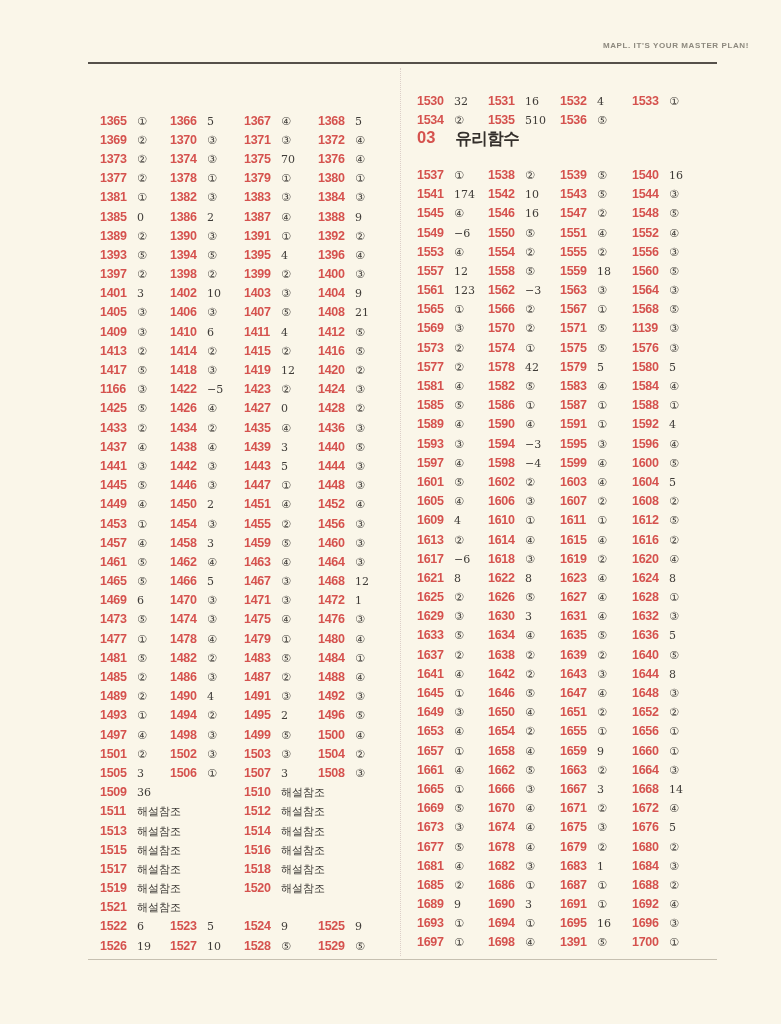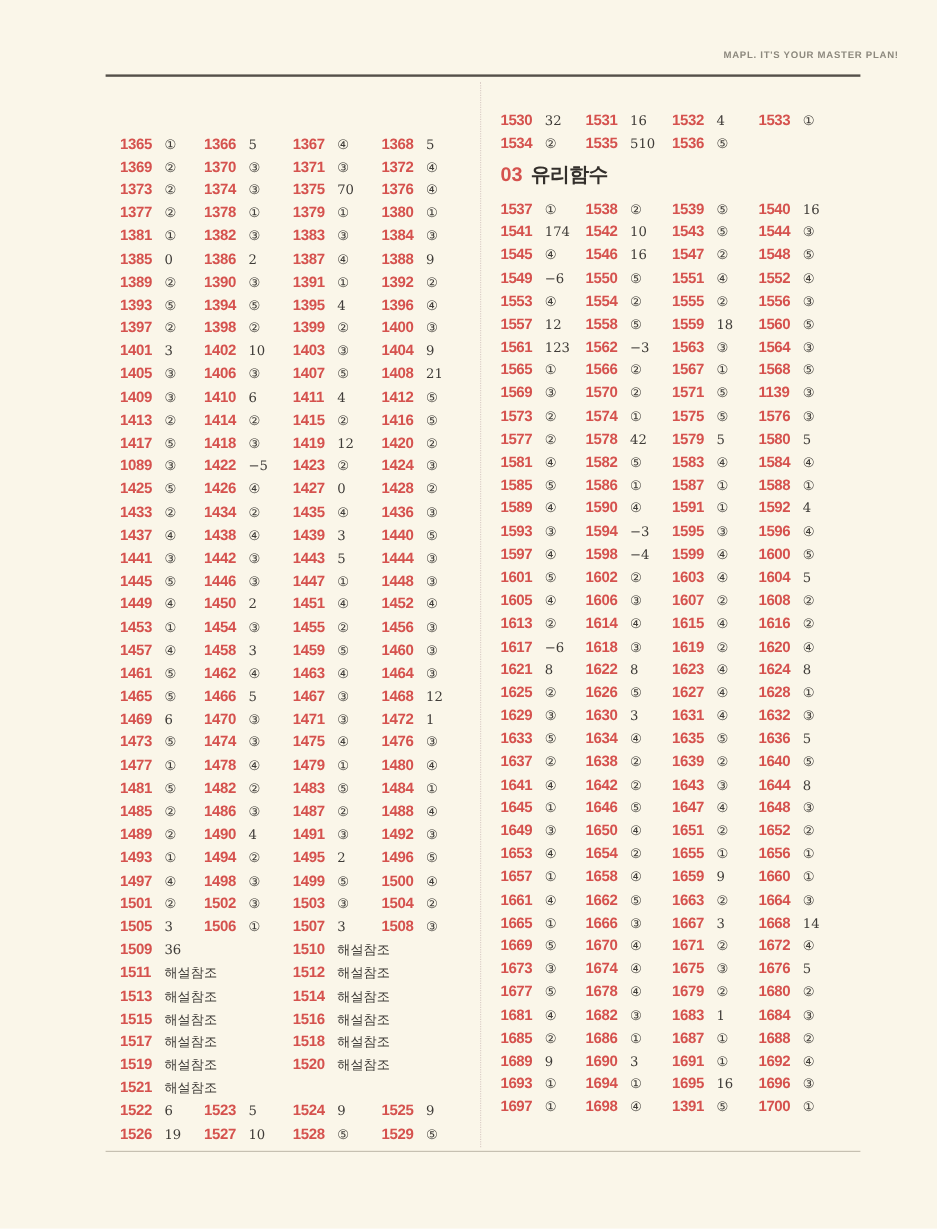--- a/index.html
+++ b/index.html
@@ -34,21 +34,21 @@
   .cell { white-space:nowrap; }
   .num {
     display:inline-block; width:37px;
     color:#d5524e; font-weight:bold; font-size:12.5px; letter-spacing:-.3px;
   }
   .ans {
     color:#3f3c38; font-size:11px;
     font-family:"DejaVu Serif","DejaVu Sans",serif;
   }
   .section-header {
-    height:36px; display:flex; align-items:center; gap:7px;
+    height:36px; display:flex; gap:20px;
     font-weight:bold; font-size:16.5px;
   }
   .sec-num   { color:#d5524e; }
   .sec-title { color:#332f2b; letter-spacing:-.5px; }
 </style>
 </head>
 <body>
 
 <div class="page">
   <div class="brand">MAPL. IT'S YOUR MASTER PLAN!</div>
@@ -134,21 +134,21 @@
         <span class="cell"><span class="num">1415</span><span class="ans">②</span></span>
         <span class="cell"><span class="num">1416</span><span class="ans">⑤</span></span>
       </div>
       <div class="row">
         <span class="cell"><span class="num">1417</span><span class="ans">⑤</span></span>
         <span class="cell"><span class="num">1418</span><span class="ans">③</span></span>
         <span class="cell"><span class="num">1419</span><span class="ans">12</span></span>
         <span class="cell"><span class="num">1420</span><span class="ans">②</span></span>
       </div>
       <div class="row">
-        <span class="cell"><span class="num">1089</span><span class="ans">③</span></span>
+        <span class="cell"><span class="num">1166</span><span class="ans">③</span></span>
         <span class="cell"><span class="num">1422</span><span class="ans">−5</span></span>
         <span class="cell"><span class="num">1423</span><span class="ans">②</span></span>
         <span class="cell"><span class="num">1424</span><span class="ans">③</span></span>
       </div>
       <div class="row">
         <span class="cell"><span class="num">1425</span><span class="ans">⑤</span></span>
         <span class="cell"><span class="num">1426</span><span class="ans">④</span></span>
         <span class="cell"><span class="num">1427</span><span class="ans">0</span></span>
         <span class="cell"><span class="num">1428</span><span class="ans">②</span></span>
       </div>
@@ -442,20 +442,26 @@
           <span class="cell"><span class="num">1601</span><span class="ans">⑤</span></span>
           <span class="cell"><span class="num">1602</span><span class="ans">②</span></span>
           <span class="cell"><span class="num">1603</span><span class="ans">④</span></span>
           <span class="cell"><span class="num">1604</span><span class="ans">5</span></span>
         </div>
         <div class="row">
           <span class="cell"><span class="num">1605</span><span class="ans">④</span></span>
           <span class="cell"><span class="num">1606</span><span class="ans">③</span></span>
           <span class="cell"><span class="num">1607</span><span class="ans">②</span></span>
           <span class="cell"><span class="num">1608</span><span class="ans">②</span></span>
+        </div>
+        <div class="row">
+          <span class="cell"><span class="num">1609</span><span class="ans">4</span></span>
+          <span class="cell"><span class="num">1610</span><span class="ans">①</span></span>
+          <span class="cell"><span class="num">1611</span><span class="ans">①</span></span>
+          <span class="cell"><span class="num">1612</span><span class="ans">⑤</span></span>
         </div>
         <div class="row">
           <span class="cell"><span class="num">1613</span><span class="ans">②</span></span>
           <span class="cell"><span class="num">1614</span><span class="ans">④</span></span>
           <span class="cell"><span class="num">1615</span><span class="ans">④</span></span>
           <span class="cell"><span class="num">1616</span><span class="ans">②</span></span>
         </div>
         <div class="row">
           <span class="cell"><span class="num">1617</span><span class="ans">−6</span></span>
           <span class="cell"><span class="num">1618</span><span class="ans">③</span></span>

